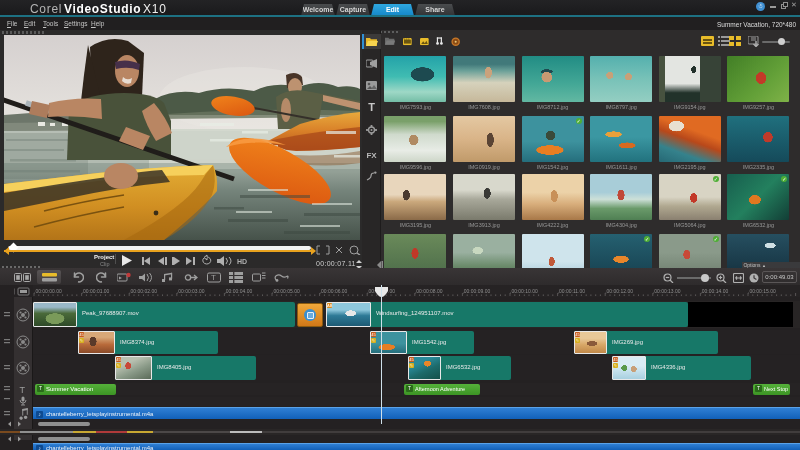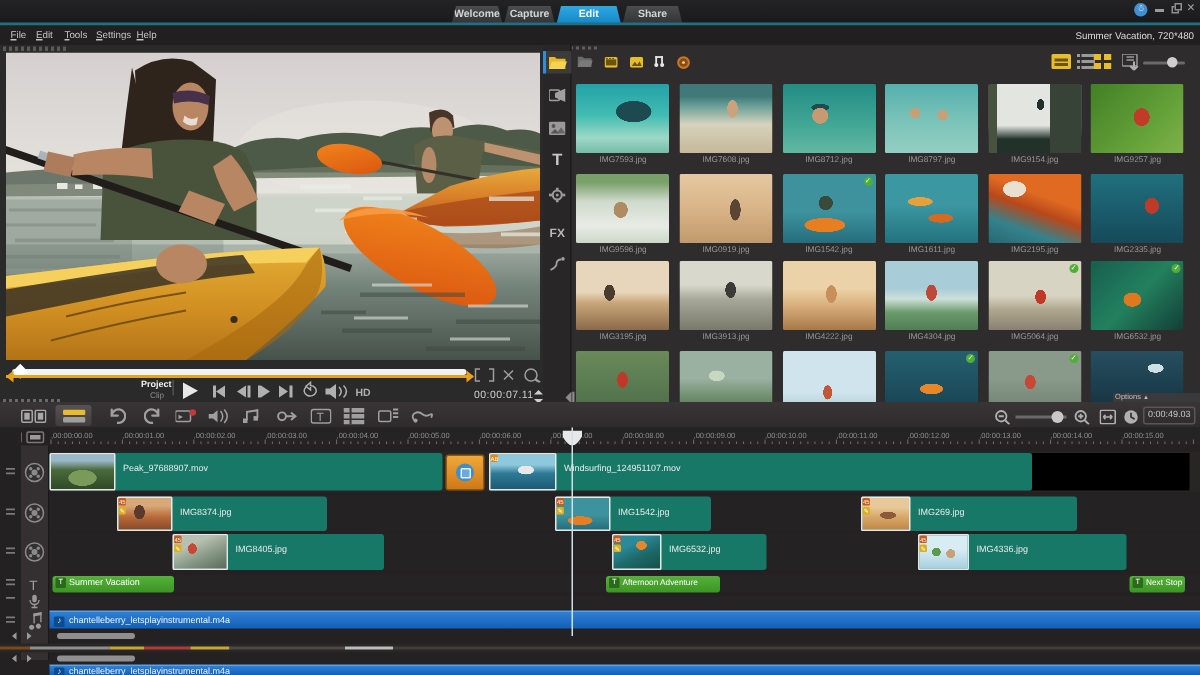--- a/index.html
+++ b/index.html
@@ -77,20 +77,21 @@
 #musicbar2{left:33px;top:175px;width:767px;height:7px;background:linear-gradient(#2f7fd4,#1260b8);border-top:1px solid #5aa2e8;color:#eef4fa;font-size:6px;overflow:hidden;}
 .scrollrow{position:absolute;left:0;width:800px;height:6px;}
 .sthumb{position:absolute;left:38px;width:52px;height:4px;background:#8f8f8f;border-radius:2px;}
 #playhead{left:381px;top:285px;width:1px;height:139px;background:#cfe0ea;}
 .badge{position:absolute;width:5px;height:5px;border-radius:1px;font-size:4px;line-height:5px;text-align:center;color:#fff;}
 </style></head>
 <body>
 <div id="app">
 
   <div id="titlebar" class="abs"></div>
+  <div id="logo" class="abs">Corel <b>VideoStudio</b> <span class="x">X10</span></div>
   <div class="tab abs" style="left:301px;width:34px;">Welcome</div>
   <div class="tab abs" style="left:336px;width:34px;">Capture</div>
   <div class="tab abs active" style="left:371px;width:43px;">Edit</div>
   <div class="tab abs" style="left:415px;width:40px;">Share</div>
   <div id="winicons" class="abs">
     <span class="abs" style="left:-41px;top:0px;width:9px;height:9px;border-radius:50%;background:#3f8fd2;color:#fff;font-size:6px;text-align:center;line-height:9px;">☃</span>
     <span class="abs" style="left:-27px;top:4px;width:6px;height:2px;background:#9a9a9a;"></span>
     <span class="abs" style="left:-16px;top:2px;width:5px;height:5px;border:1px solid #909090;"></span>
     <span class="abs" style="left:-14px;top:0px;width:5px;height:5px;border:1px solid #909090;background:#1a1a1c;"></span>
     <span class="abs" style="left:-6px;top:-1px;color:#a0a0a0;font-size:7px;">✕</span>

